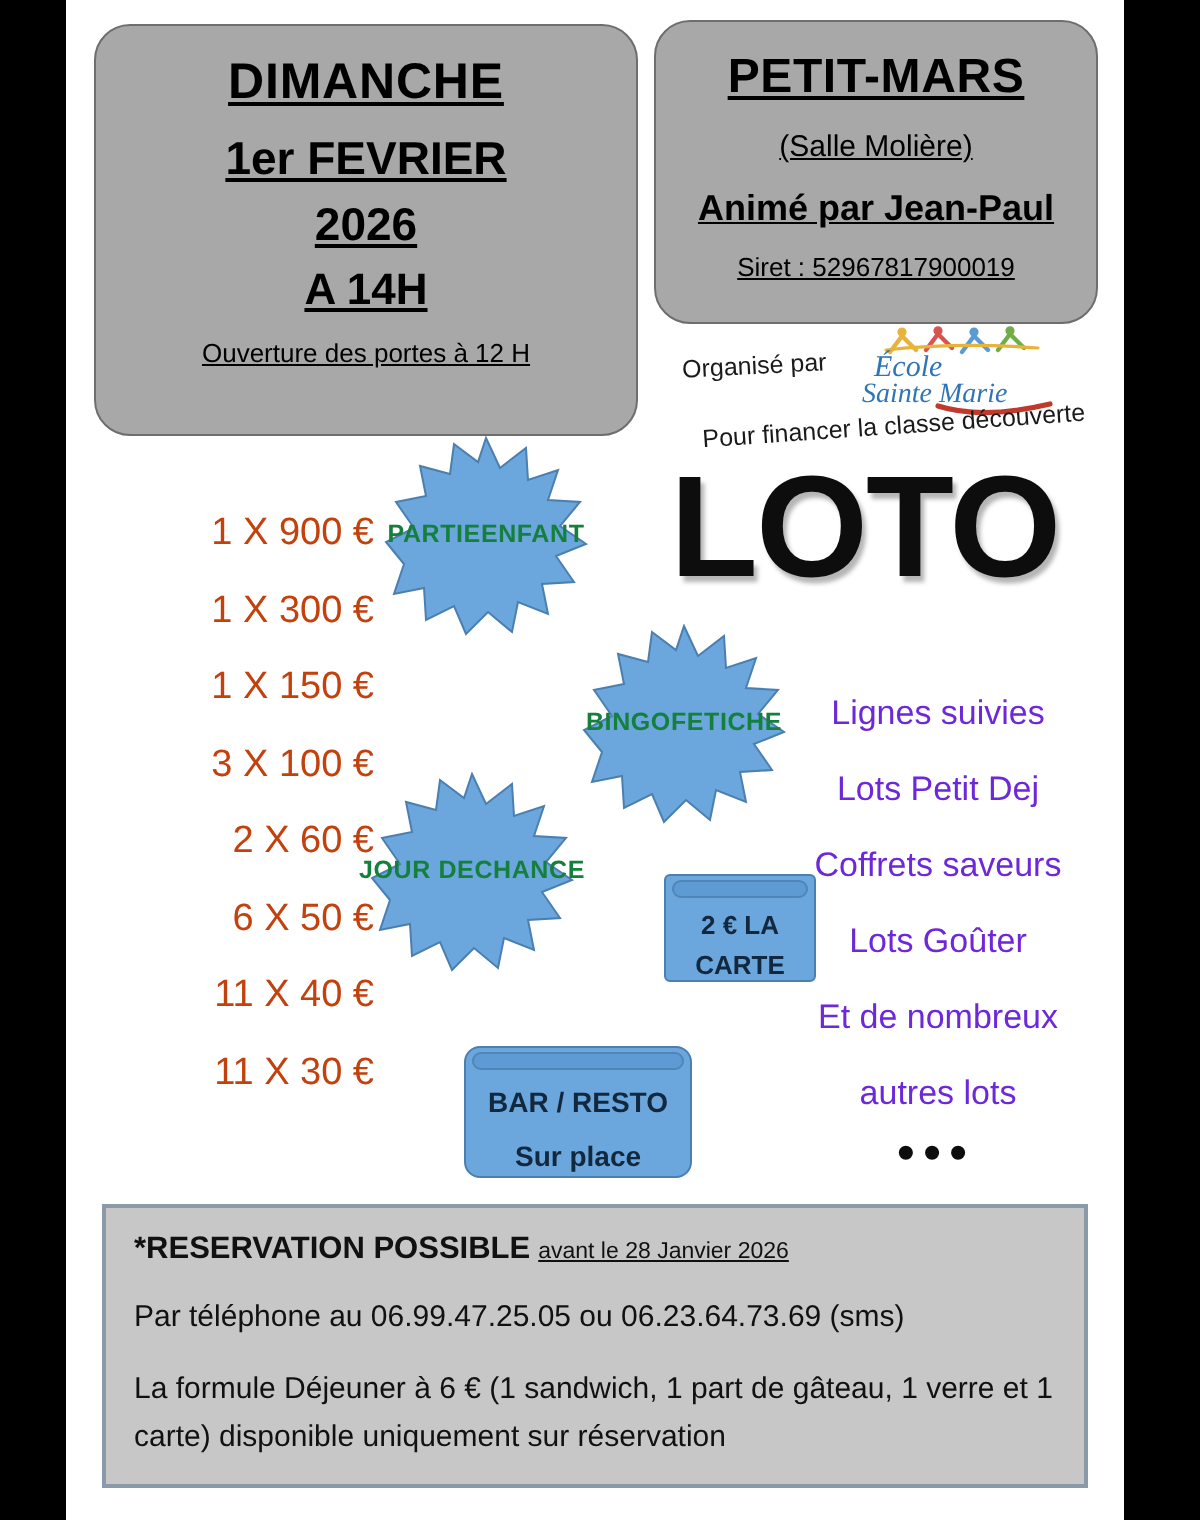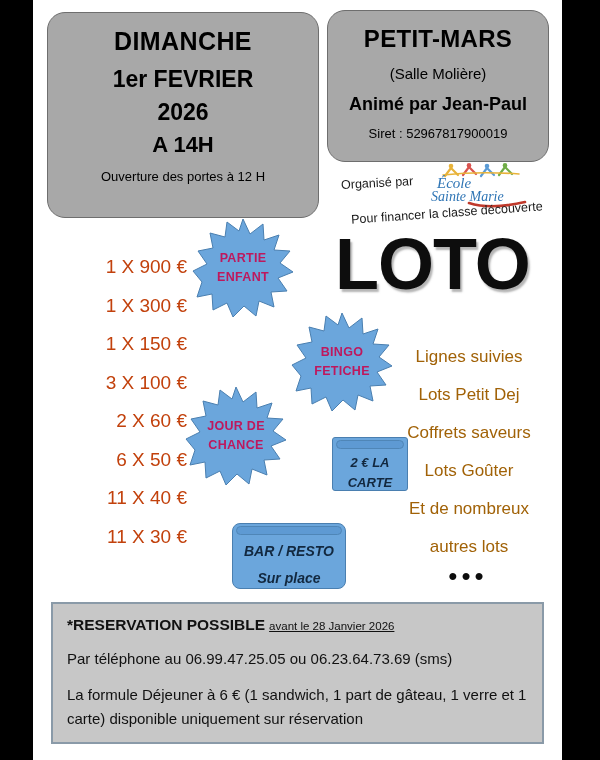--- a/index.html
+++ b/index.html
@@ -24,20 +24,21 @@
   }
   
   .gray-box {
     position: absolute;
     background: #a8a8a8;
     border: 1px solid #6e6e6e;
     border-radius: 18px;
     box-sizing: border-box;
     text-align: center;
     color: #000;
+    text-decoration: underline;
   }
   #date-box {
     left: 14px;
     top: 12px;
     width: 272px;
     height: 206px;
     padding-top: 16px;
   }
   #place-box {
     left: 294px;
@@ -151,44 +152,43 @@
   
   #lot-list {
     position: absolute;
     left: 352px;
     top: 338px;
     width: 168px;
     text-align: center;
   }
   #lot-list .lot {
     font-size: 17px;
-    color: #a16207;
+    color: #6d28d9;
     height: 38px;
     line-height: 38px;
     white-space: nowrap;
   }
   #dots {
     position: absolute;
     left: 395px;
     top: 566px;
     width: 80px;
     text-align: center;
     font-size: 26px;
     letter-spacing: 4px;
     color: #0d0d0d;
     line-height: 20px;
   }
   
   .star {
     position: absolute;
     display: flex;
-    flex-direction: column;
     align-items: center;
     justify-content: center;
-    color: #be185d;
+    color: #15803d;
     font-size: 12.5px;
     font-weight: bold;
     letter-spacing: 0.3px;
     text-align: center;
     line-height: 1.55;
   }
   .star svg { position: absolute; left: 0; top: 0; }
   .star .star-text { position: relative; z-index: 2; }
   #star-enfant { left: 155px; top: 218px; width: 110px; height: 100px; }
   #star-bingo  { left: 253px; top: 312px; width: 112px; height: 100px; }
@@ -211,21 +211,20 @@
     height: 9px;
     background: #5e9ad3;
     border: 1px solid #4f86b7;
     border-radius: 5px;
     box-sizing: border-box;
   }
   .callout .cbody {
     position: relative;
     z-index: 2;
     padding-top: 15px;
-    font-style: italic;
   }
   .callout .cline { line-height: 1.55; white-space: nowrap; }
   #callout-carte {
     left: 299px;
     top: 437px;
     width: 76px;
     height: 54px;
     font-size: 13px;
     border-radius: 3px;
   }

